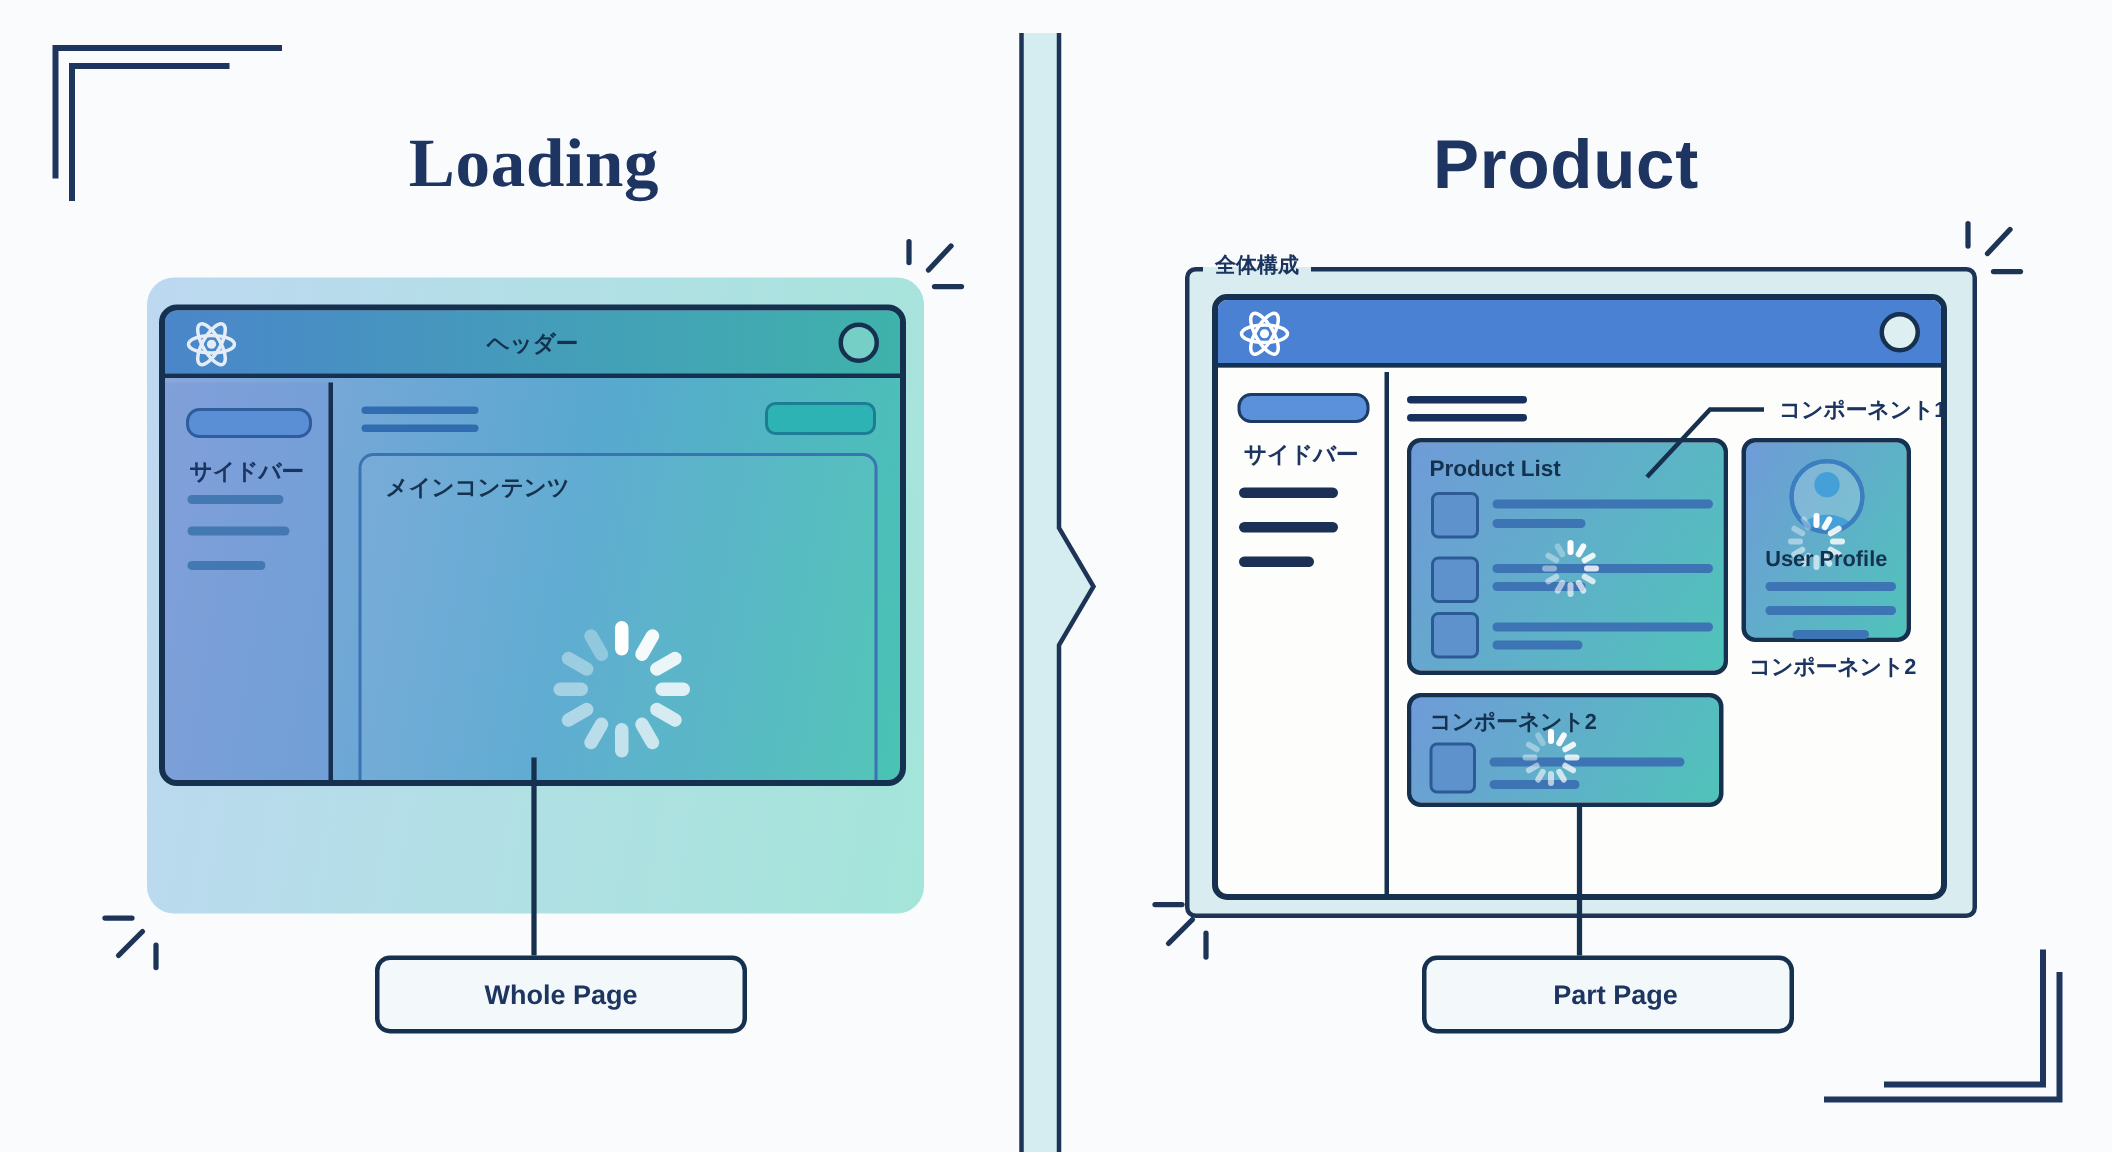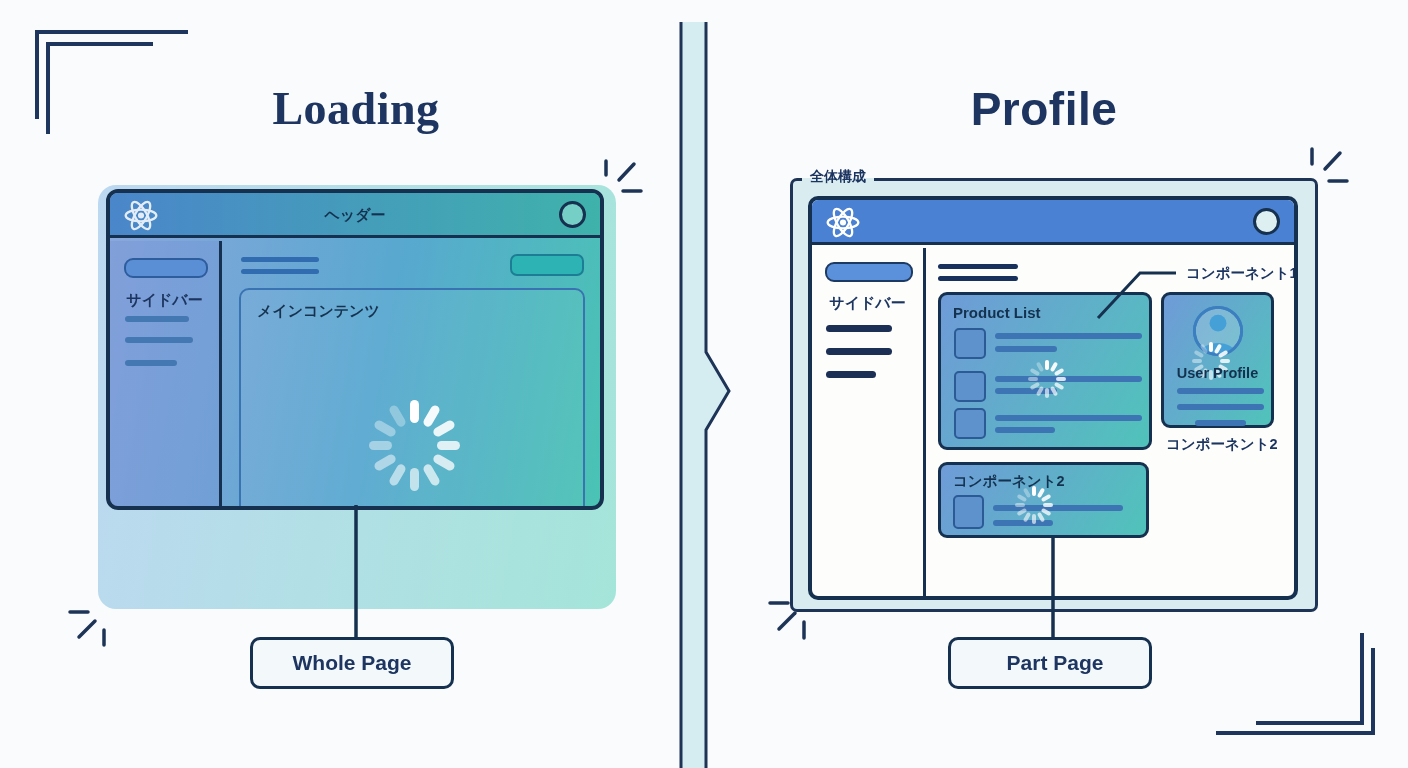--- a/index.html
+++ b/index.html
@@ -20,21 +20,21 @@
   #title-left { left:96px;font-family:Liberation Serif, serif; }
   #title-right { left:784px; }
 
   
   #left-glow {
     position:absolute; left:98px; top:185px; width:518px; height:424px;
     border-radius:18px;
     background:linear-gradient(100deg,#bdd8f1 0%,#b0e0e4 55%,#a4e5d9 100%);
   }
   #left-win {
-    position:absolute; left:106px; top:189px; width:498px; height:321px;
+    position:absolute; left:106px; top:203px; width:498px; height:321px;
     border:4px solid #16314f; border-radius:12px; overflow:hidden;
     background:linear-gradient(100deg,#8ba7dc 0%,#58a8d0 55%,#4ac3b4 100%);
     padding-left:32px;
   }
   #lw-header {
     position:absolute; left:0; right:0; top:0; height:45px;
     background:linear-gradient(90deg,#4a86ca,#3fb2ab);
     border-bottom:3px solid #16314f;
   }
   .react-logo { position:absolute; left:13px; top:5px; width:36px; height:35px; opacity:.85; }
@@ -157,38 +157,38 @@
     position:absolute; left:9px; top:297px; width:349px; height:33px;
     border:3px solid #16314f; border-top:none;
     border-radius:0 0 12px 12px;
     display:flex; align-items:center; justify-content:flex-end;
     padding-right:42px; padding-top:4px;
     font-size:14px; font-weight:700; color:#1c3560;
   }
 
   
   .caption-box {
-    position:absolute; top:637px; width:204px; height:52px;
+    position:absolute; top:637px; width:248px; height:52px;
     background:#f3f9fa; border:3px solid #16314f; border-radius:10px;
     display:flex; align-items:center; justify-content:center;
-    font-size:21px; font-weight:700; color:#1d3560;
+    font-size:18px; font-weight:700; color:#1d3560;
     z-index:6;
   }
   #whole-page-box { left:250px; }
   #part-page-box { left:948px;padding-left:10px; }
 
   
   #overlay { position:absolute; left:0; top:0; width:1408px; height:768px;
              pointer-events:none; z-index:5; }
 </style>
 </head>
 <body>
 
 <div class="panel-title" id="title-left">Loading</div>
-<div class="panel-title" id="title-right">Profile</div>
+<div class="panel-title" id="title-right">Product</div>
 
 <div id="left-glow"></div>
 <div id="left-win">
 
   <div id="lw-header">
     <svg class="react-logo" viewBox="-12 -12 24 24">
       <g stroke="#ffffff" stroke-width="1.6" fill="none">
         <ellipse rx="10.5" ry="4"></ellipse>
         <ellipse rx="10.5" ry="4" transform="rotate(60)"></ellipse>
         <ellipse rx="10.5" ry="4" transform="rotate(120)"></ellipse>

